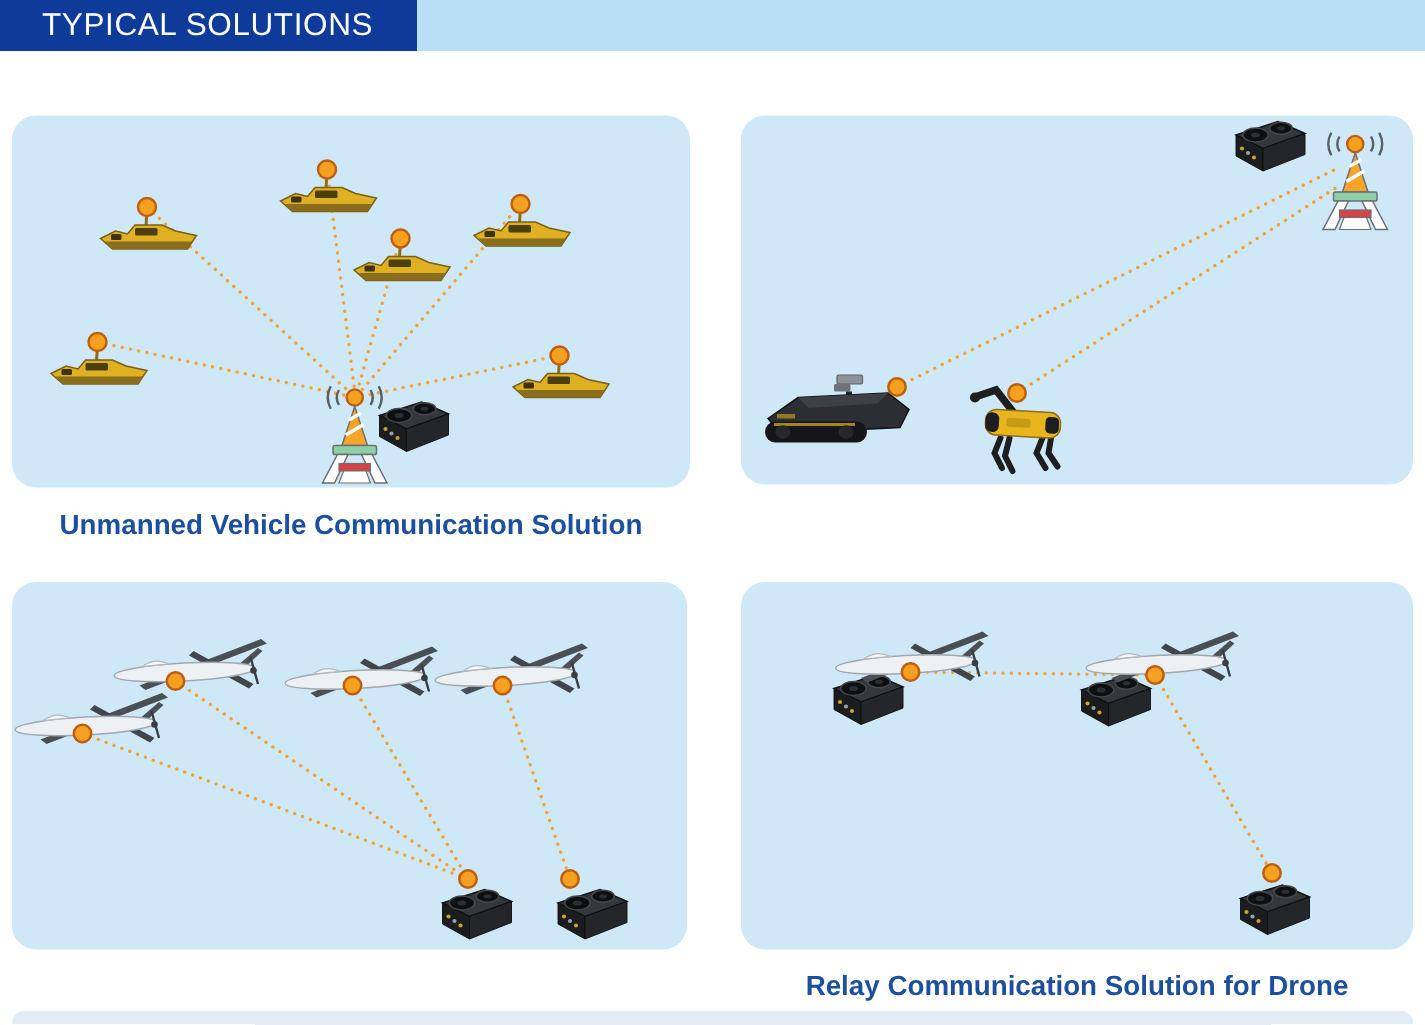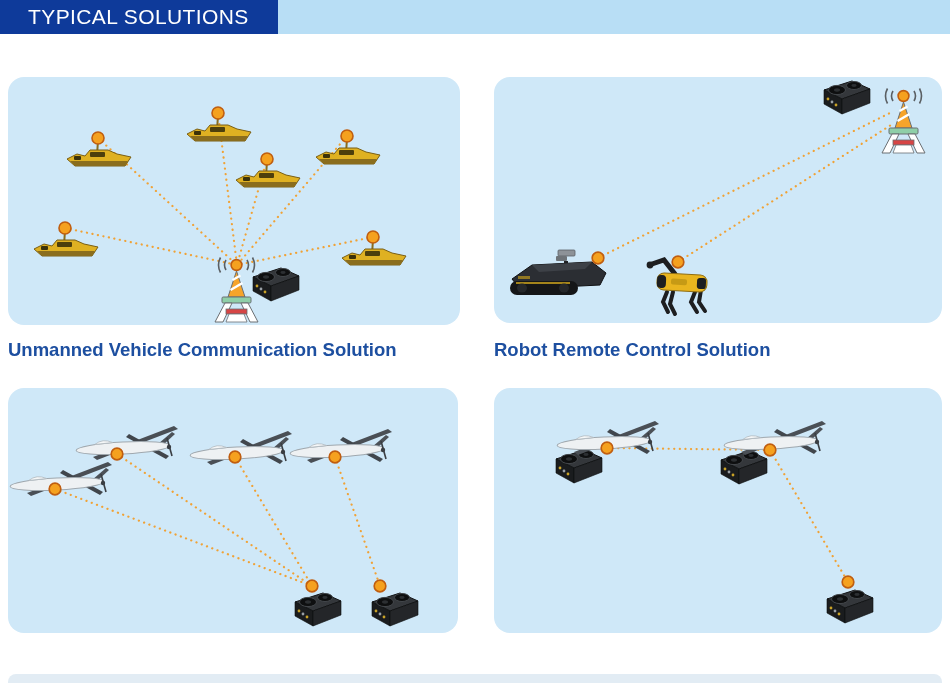--- a/index.html
+++ b/index.html
@@ -32,21 +32,21 @@
   }
   .card{
     position:absolute;background:var(--panel-bg,#cfe8f8);border-radius:16px;
   }
   .card svg.scene{position:absolute;left:0;top:0;width:100%;height:100%;}
   #card-1{left:8px;top:77px;width:452px;height:248px;}
   #card-2{left:494px;top:77px;width:448px;height:246px;}
   #card-3{left:8px;top:388px;width:450px;height:245px;}
   #card-4{left:494px;top:388px;width:448px;height:245px;}
   .caption{
-    position:absolute;color:var(--caption-color,#1d4fa0);
+    position:absolute;text-align:center;color:var(--caption-color,#1d4fa0);
     font-size:18.5px;font-weight:600;line-height:24px;
   }
   #cap-1{left:8px;top:338px;width:452px;}
   #cap-2{left:494px;top:338px;width:448px;}
   #cap-3{left:8px;top:645px;width:450px;}
   #cap-4{left:494px;top:645px;width:448px;}
   .footer-strip{
     position:absolute;left:8px;top:674px;width:934px;height:9px;
     background:var(--footer-strip,#e2ecf4);border-radius:8px 8px 0 0;
   }
@@ -174,21 +174,20 @@
       <line class="link" x1="104" y1="181" x2="396" y2="36"></line>
       <line class="link" x1="184" y1="185" x2="400" y2="46"></line>
       <use href="#sym-radio" x="320" y="1" width="60" height="40"></use>
       <use href="#sym-tower" x="382" y="11" width="55" height="70"></use>
       <use href="#sym-tank" x="12" y="172" width="105" height="55"></use>
       <use href="#sym-dog" x="143" y="171" width="80" height="70"></use>
       <use href="#sym-dot" x="96.5" y="173.5" width="15" height="15"></use>
       <use href="#sym-dot" x="176.5" y="177.5" width="15" height="15"></use>
     </svg>
   </div>
-  <div class="caption" id="cap-2">Robot Remote Control Solution</div>
 
   <div class="card" id="card-3">
     <svg class="scene" viewBox="0 0 450 245">
       <line class="link" x1="109" y1="66" x2="304" y2="198"></line>
       <line class="link" x1="47" y1="101" x2="304" y2="198"></line>
       <line class="link" x1="227" y1="69" x2="304" y2="198"></line>
       <line class="link" x1="327" y1="69" x2="372" y2="198"></line>
       <use href="#sym-drone" x="65" y="33" width="110" height="50"></use>
       <use href="#sym-drone" x="-1" y="69" width="110" height="50"></use>
       <use href="#sym-drone" x="179" y="38" width="110" height="50"></use>
@@ -211,15 +210,16 @@
       <use href="#sym-radio" x="52" y="59" width="60" height="40"></use>
       <use href="#sym-drone" x="60" y="28" width="110" height="50"></use>
       <use href="#sym-radio" x="217" y="60" width="60" height="40"></use>
       <use href="#sym-drone" x="227" y="28" width="110" height="50"></use>
       <use href="#sym-dot" x="105.5" y="52.5" width="15" height="15"></use>
       <use href="#sym-dot" x="268.5" y="54.5" width="15" height="15"></use>
       <use href="#sym-radio" x="323" y="199" width="60" height="40"></use>
       <use href="#sym-dot" x="346.5" y="186.5" width="15" height="15"></use>
     </svg>
   </div>
+  <div class="caption" id="cap-4">Relay Communication Solution for Drone</div>
 
   <div class="footer-strip"></div>
 </div>
 
 </body></html>

